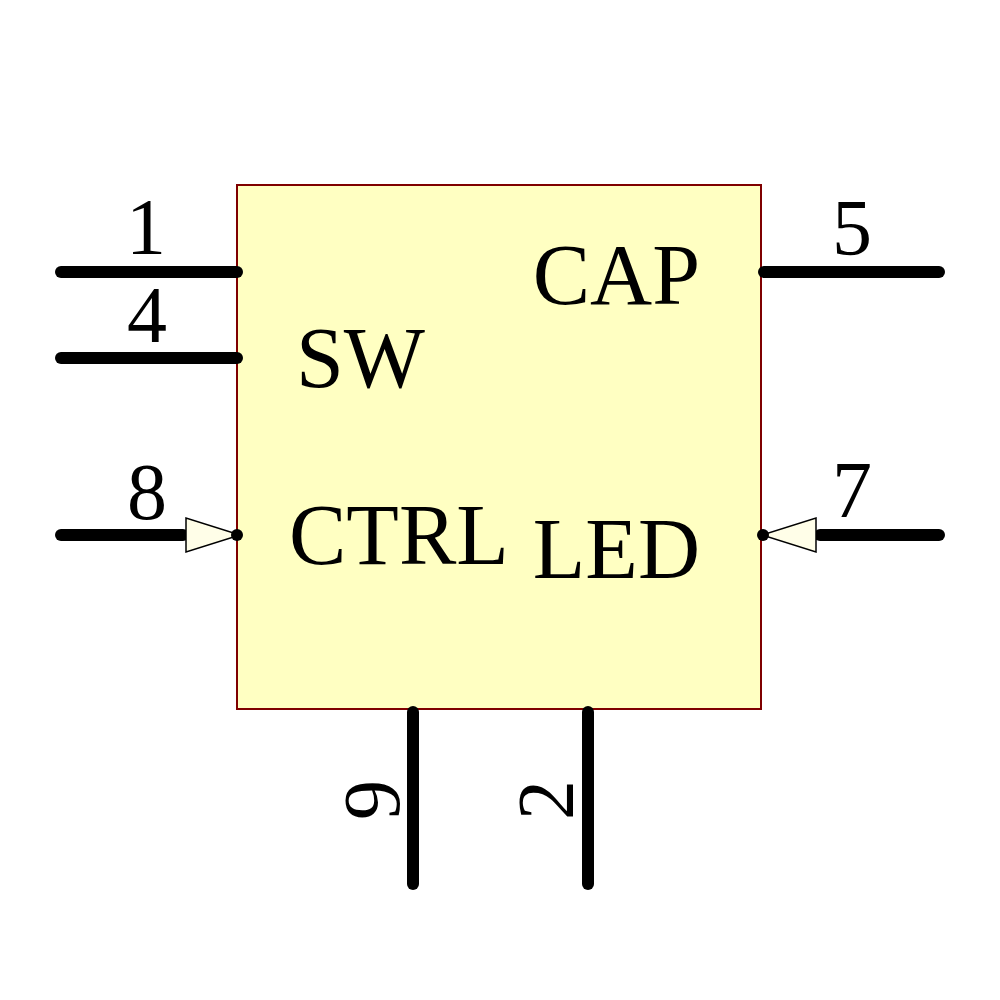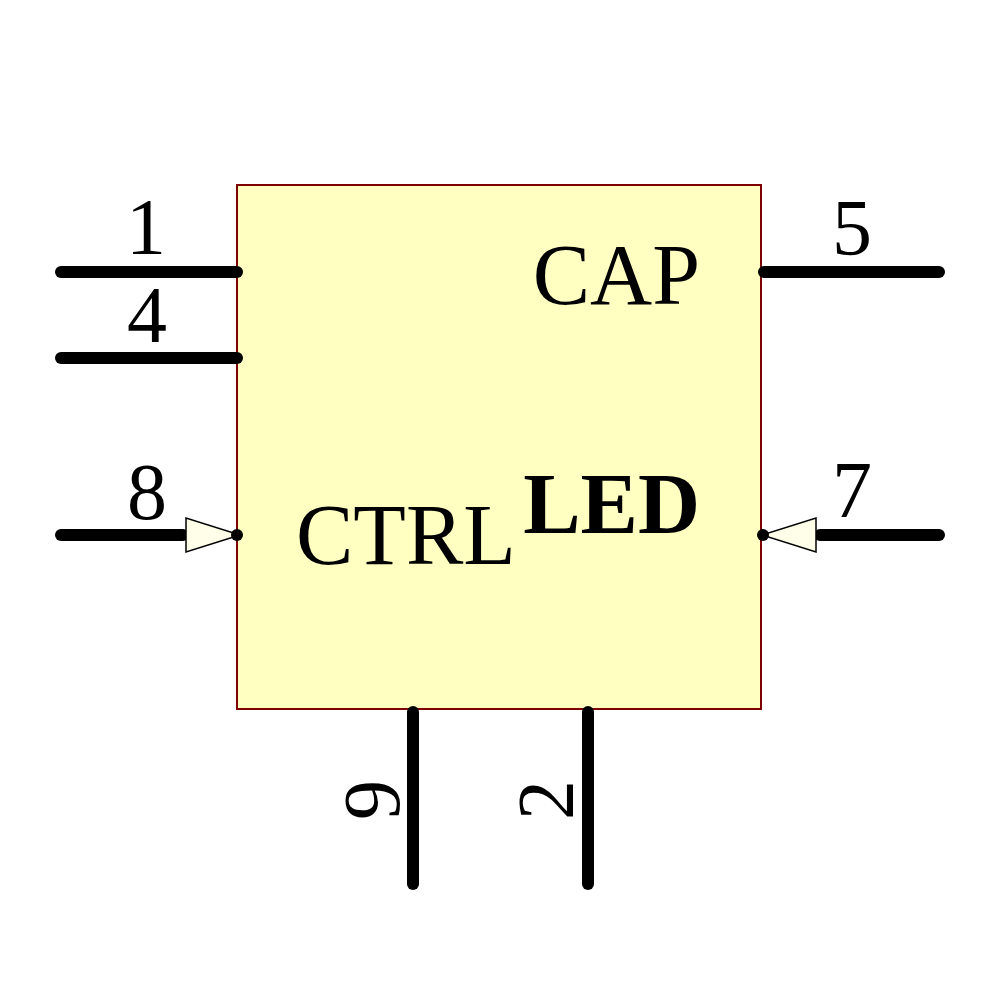--- a/index.html
+++ b/index.html
@@ -62,40 +62,41 @@
 
 <div class="canvas">
 
   <div class="body-rect"></div>
 
   <div class="pin h" style="left:55px; top:266px; width:188px;"></div>
   <div class="num" style="left:146px; top:227px;">1</div>
 
   <div class="pin h" style="left:55px; top:352px; width:188px;"></div>
   <div class="num" style="left:147px; top:315px;">4</div>
+  <div class="plabel" style="left:296px; top:358px;">SW</div>
 
   <div class="pin h" style="left:55px; top:529px; width:134px;"></div>
   <svg class="arrow" style="left:185px; top:516px;" width="57" height="38" viewBox="0 0 57 38">
     <polygon points="1,2 1,36 55,19"></polygon>
   </svg>
   <div class="pin-dot" style="left:231px; top:529px;"></div>
   <div class="num" style="left:147px; top:492px;">8</div>
-  <div class="plabel" style="left:296px; top:535px;">CTRL</div>
+  <div class="plabel" style="left:289px; top:535px;">CTRL</div>
 
   <div class="pin h" style="left:758px; top:266px; width:187px;"></div>
   <div class="num" style="left:852px; top:228px;">5</div>
   <div class="plabel" style="right:300px; top:267px;margin-top:8px;">CAP</div>
 
   <div class="pin h" style="left:814px; top:529px; width:131px;"></div>
   <svg class="arrow" style="left:760px; top:516px;" width="57" height="38" viewBox="0 0 57 38">
     <polygon points="56,2 56,36 2,19"></polygon>
   </svg>
   <div class="pin-dot" style="left:757px; top:529px;"></div>
   <div class="num" style="left:852px; top:490px;">7</div>
-  <div class="plabel" style="right:300px; top:504px;font-weight:bold;">LED</div>
+  <div class="plabel" style="right:300px; top:549px;">LED</div>
 
   <div class="pin v" style="left:407px; top:706px; height:184px;"></div>
   <div class="num rot" style="left:372px; top:800px;">9</div>
 
   <div class="pin v" style="left:582px; top:706px; height:184px;"></div>
   <div class="num rot" style="left:546px; top:800px;">2</div>
 
 </div>
 
 </body></html>

